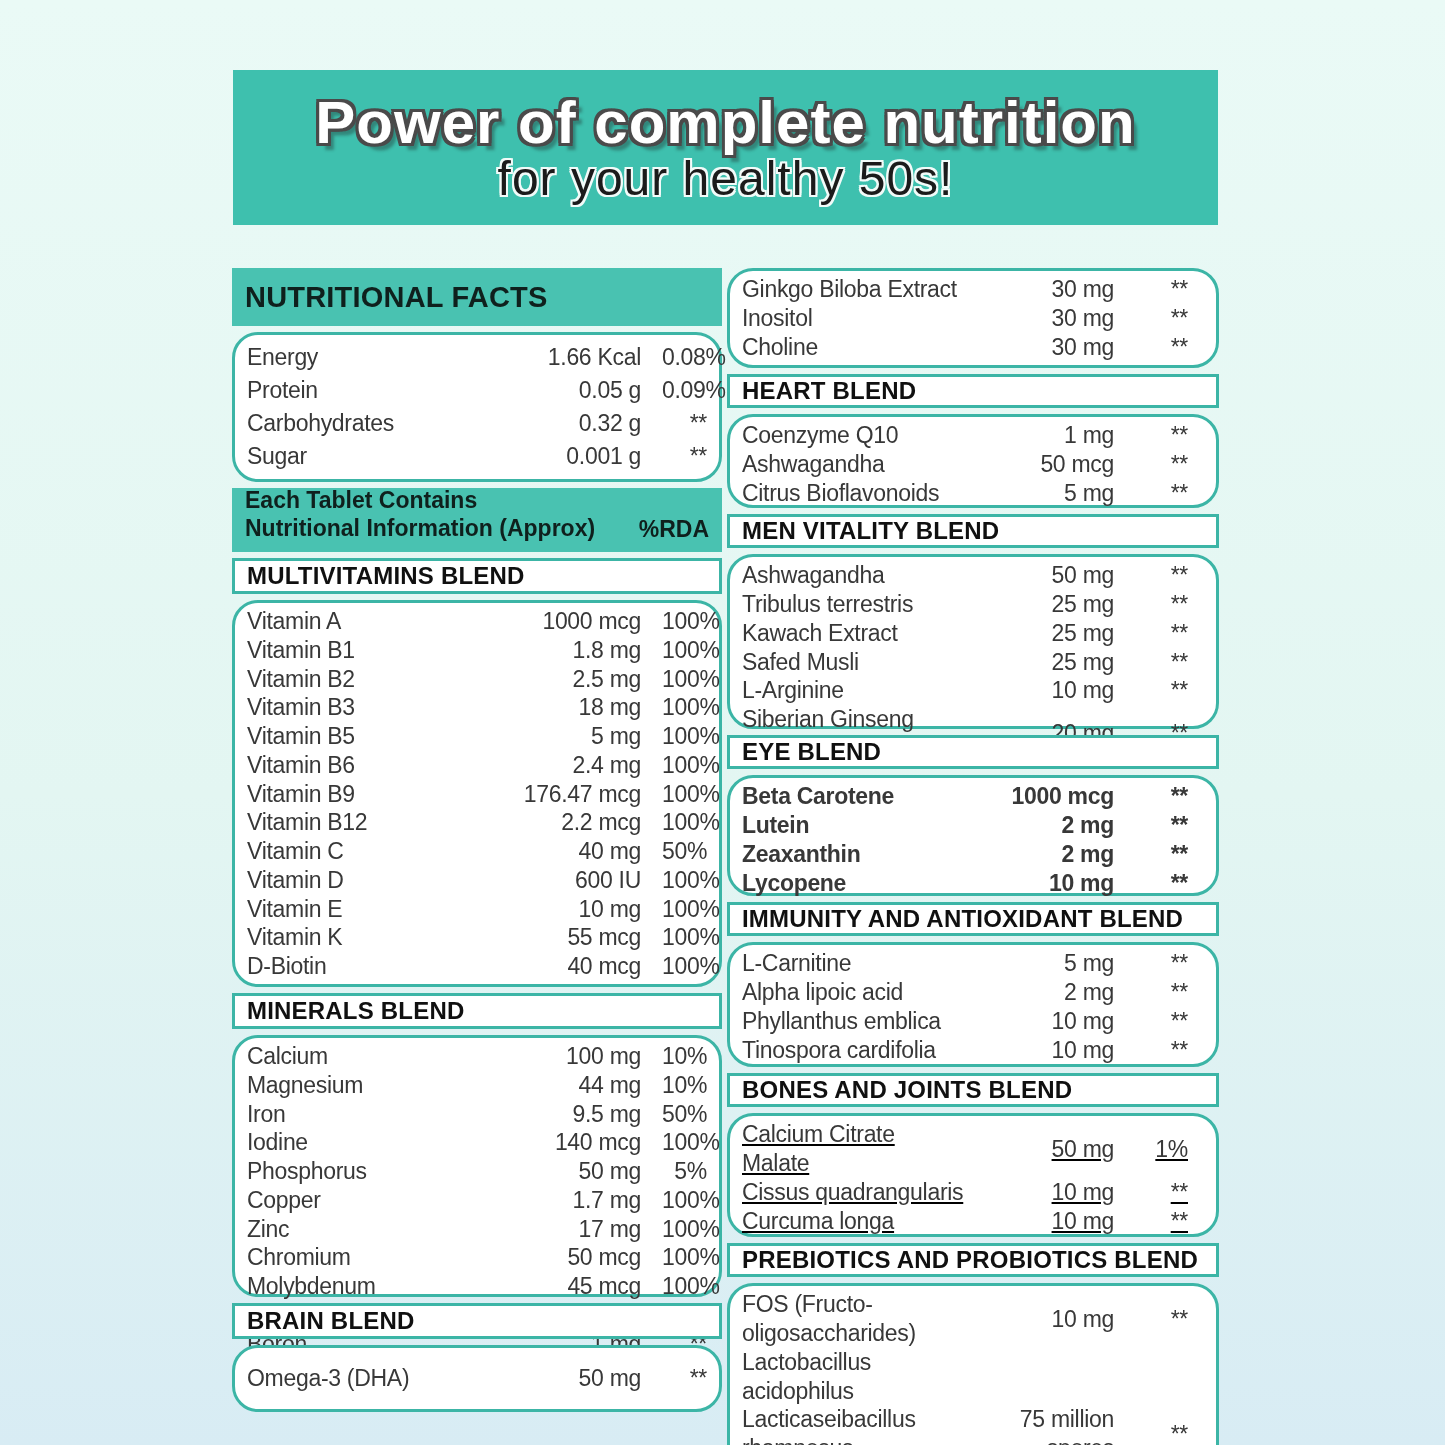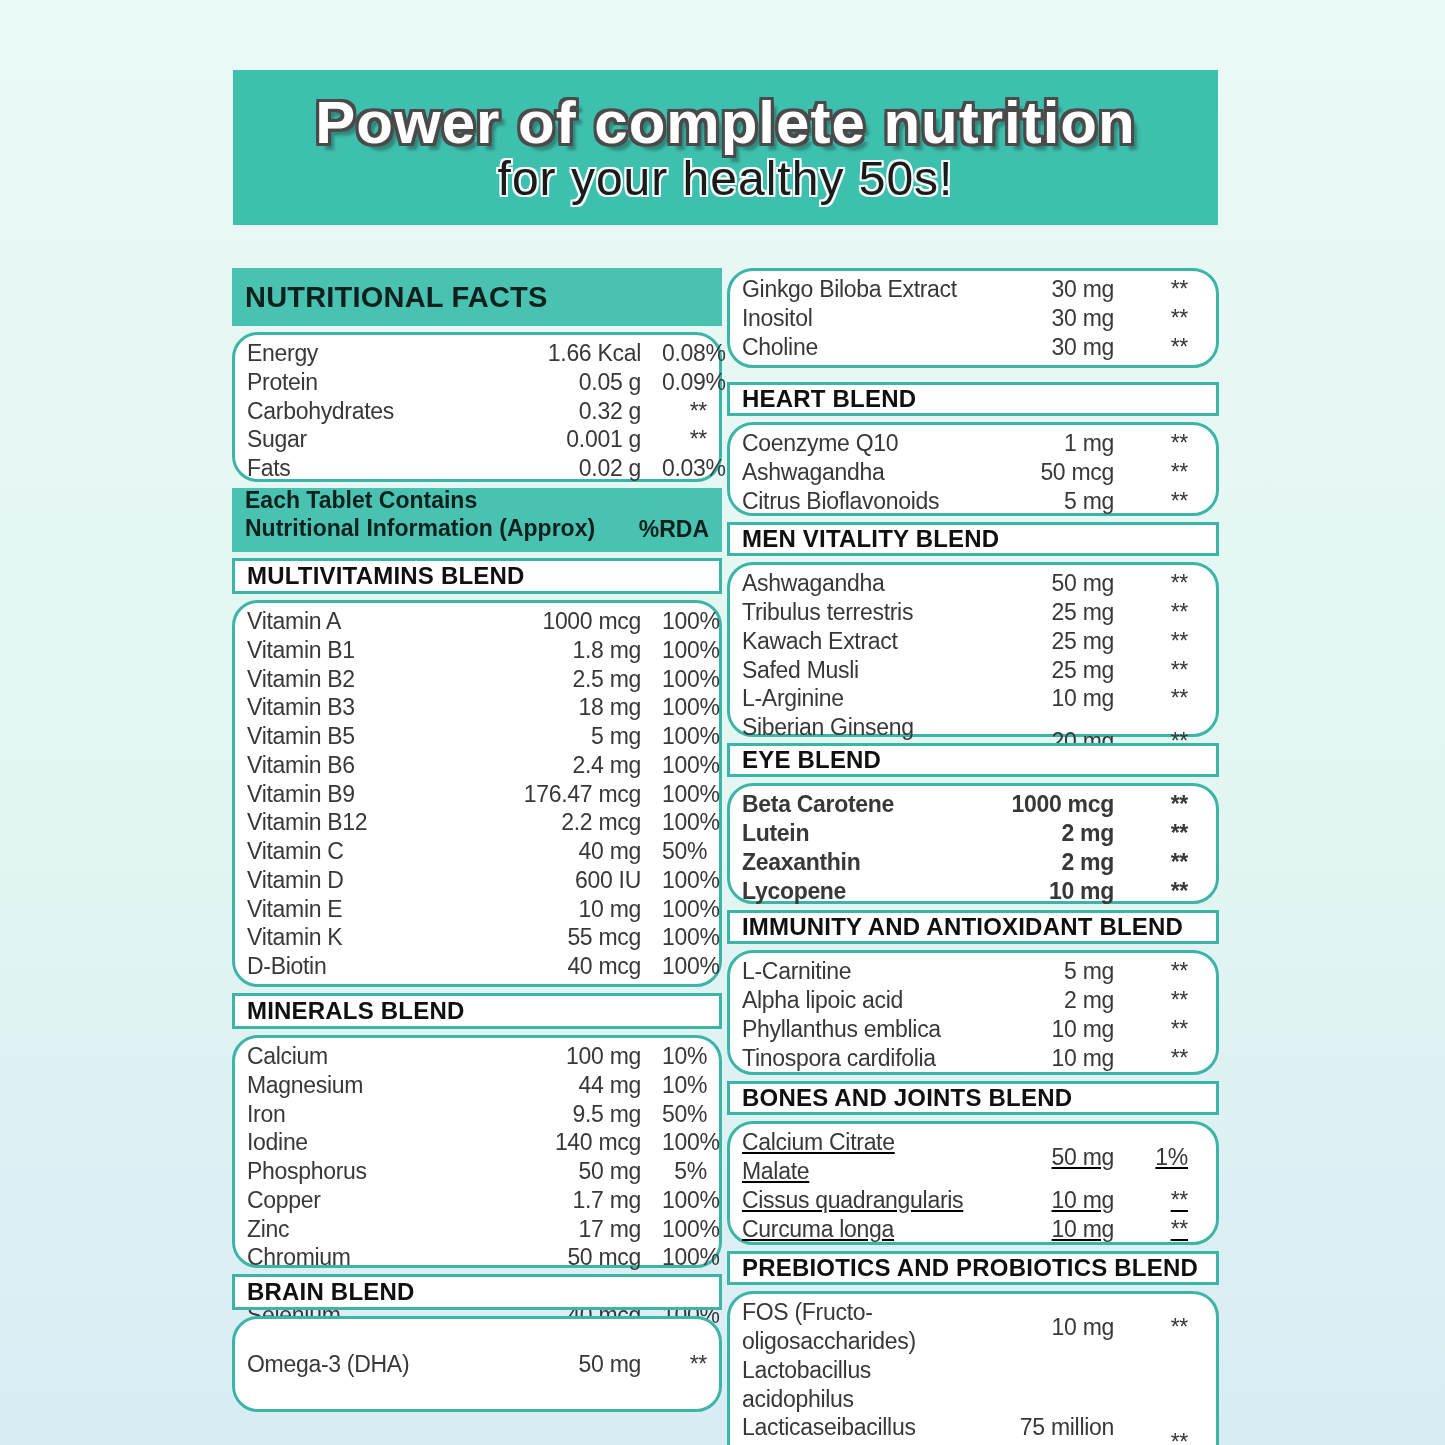--- a/index.html
+++ b/index.html
@@ -65,26 +65,26 @@
   .col-right .cell-amount{width:150px;}
   .col-right .cell-rda{width:74px;}
 
   
   .col-left > :nth-child(1){height:58px;}
   .col-left > :nth-child(2){height:150px;}
   .col-left > :nth-child(3){height:64px;}
   .col-left > :nth-child(4){height:36px;}
   .col-left > :nth-child(5){height:387px;}
   .col-left > :nth-child(6){height:36px;}
-  .col-left > :nth-child(7){height:233px;}
+  .col-left > :nth-child(7){height:262px;}
   .col-left > :nth-child(8){height:36px;}
   .col-left > :nth-child(9){flex:1;}
 
   .col-right > :nth-child(1){height:118px;}
-  .col-right > :nth-child(2){height:35px;margin-top:8px;}
+  .col-right > :nth-child(2){height:35px;}
   .col-right > :nth-child(3){height:94px;}
   .col-right > :nth-child(4){height:36px;}
   .col-right > :nth-child(5){height:175px;}
   .col-right > :nth-child(6){height:36px;}
   .col-right > :nth-child(7){height:121px;font-weight:bold;}
   .col-right > :nth-child(8){height:36px;}
   .col-right > :nth-child(9){height:125px;}
   .col-right > :nth-child(10){height:36px;}
   .col-right > :nth-child(11){height:124px;text-decoration:underline;}
   .col-right > :nth-child(12){height:36px;}
@@ -117,25 +117,20 @@
         <div class="row">
           <span class="cell-name">Carbohydrates</span>
           <span class="cell-amount">0.32 g</span>
           <span class="cell-rda">**</span>
         </div>
         <div class="row">
           <span class="cell-name">Sugar</span>
           <span class="cell-amount">0.001 g</span>
           <span class="cell-rda">**</span>
         </div>
-        <div class="row">
-          <span class="cell-name">Fats</span>
-          <span class="cell-amount">0.02 g</span>
-          <span class="cell-rda">0.03%</span>
-        </div>
       </div>
       <div class="band info-band">
         <div class="info-left">
           <div>Each Tablet Contains</div>
           <div>Nutritional Information (Approx)</div>
         </div>
         <div class="info-right">%RDA</div>
       </div>
       <div class="box header-box">
         <span>MULTIVITAMINS BLEND</span>

